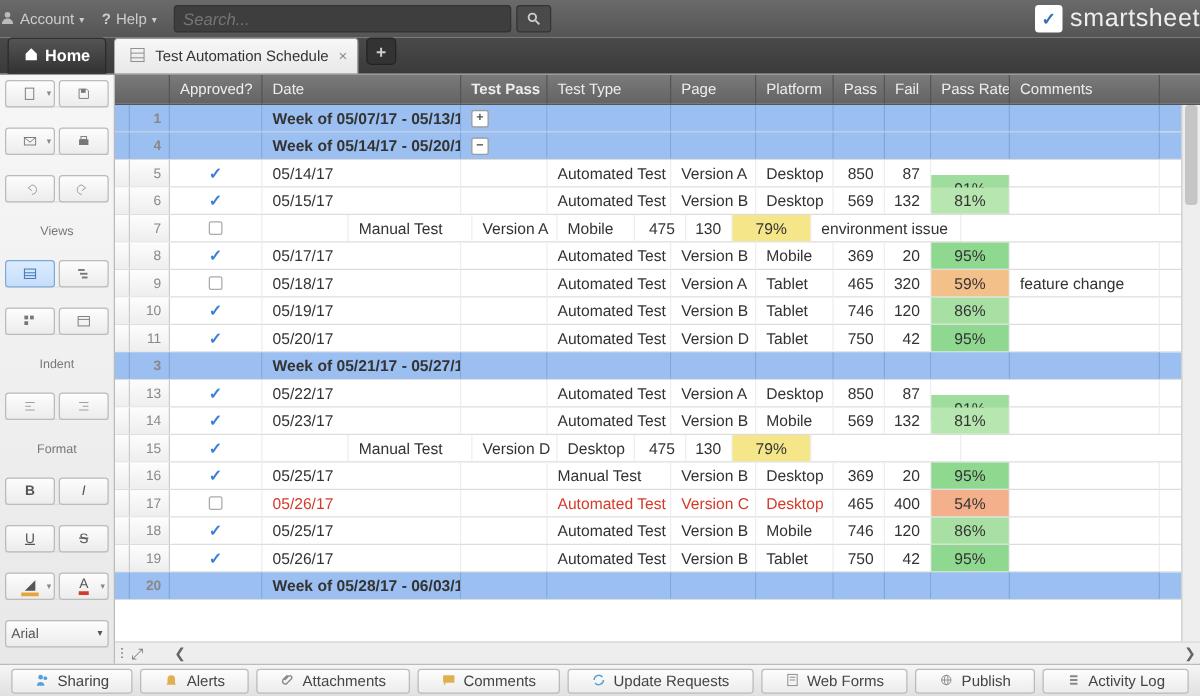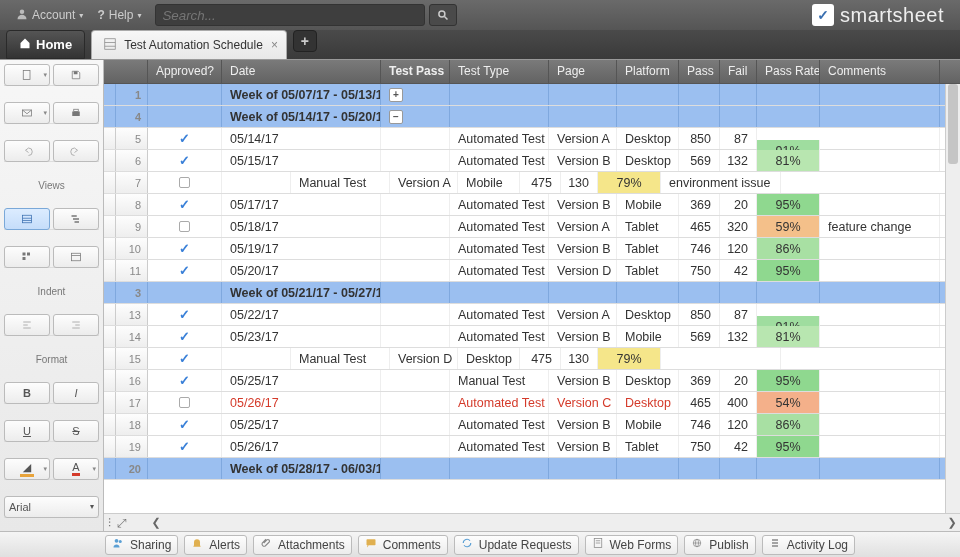--- a/index.html
+++ b/index.html
@@ -1,31 +1,31 @@
 <!DOCTYPE html>
 <html><head>
 <meta charset="utf-8">
 <style>
 * { margin:0; padding:0; box-sizing:border-box; }
 body { font-family: Arial, sans-serif; font-size:12px; color:#333; background:#fff; width:960px; height:557px; overflow:hidden; position:relative; }
-.topbar { background:linear-gradient(#6a6a6a,#555); height:30px; display:flex; align-items:center; padding:0 16px; color:#ddd; }
+.topbar { background:linear-gradient(#6a6a6a,#555); height:30px; display:flex; align-items:center; padding:0 0; color:#ddd; }
 .topbar .link { display:flex; align-items:center; gap:4px; margin-right:14px; cursor:pointer; font-size:12px; color:#ccc; }
 .topbar .search { background:#3e3e3e; border:1px solid #333; border-radius:3px; height:22px; width:270px; display:flex; align-items:center; padding:0 6px; }
 .topbar .search input { background:transparent; border:none; color:#bbb; outline:none; flex:1; font-style:italic; }
 .topbar .search-btn { background:#4a4a4a; width:28px; height:22px; border:1px solid #333; border-radius:3px; display:flex; align-items:center; justify-content:center; margin-left:4px; cursor:pointer; }
 .logo { margin-left:auto; display:flex; align-items:center; gap:6px; }
 .logo .mark { width:22px; height:22px; background:#fff; border-radius:3px; display:flex; align-items:center; justify-content:center; color:#3a6fb0; font-weight:bold; font-size:14px; }
 .logo .txt { color:#eee; font-size:20px; letter-spacing:0.5px; }
 .tabsrow { background:linear-gradient(#4a4a4a,#3a3a3a); height:30px; display:flex; padding-left:6px; border-bottom:1px solid #999; }
 .home-btn { background:linear-gradient(#555,#333); color:#fff; padding:5px 12px; border-radius:4px 4px 0 0; border:1px solid #2a2a2a; display:flex; align-items:center; gap:5px; font-weight:bold; font-size:13px; cursor:pointer; }
 .tab { background:linear-gradient(#f7f7f7,#e8e8e8); color:#333; padding:5px 8px 5px 12px; margin-left:6px; border-radius:4px 4px 0 0; border:1px solid #aaa; border-bottom:none; display:flex; align-items:center; gap:8px; cursor:pointer; }
 .tab .close { color:#888; font-size:12px; cursor:pointer; }
 .addtab { background:#333; color:#ccc; width:24px; height:22px; display:flex; align-items:center; justify-content:center; border-radius:4px; margin-left:6px; cursor:pointer; border:1px solid #222; font-size:14px; font-weight:bold; }
 .main { position:absolute; top:60px; left:0; right:0; bottom:26px; display:flex; background:#ececec; }
-.sidebar { width:104px; background:linear-gradient(#f7f7f7,#e8e8e8); border-right:1px solid #bbb; padding:4px 4px; display:flex; flex-direction:column; gap:16px; overflow:hidden; }
+.sidebar { width:92px; background:linear-gradient(#f7f7f7,#e8e8e8); border-right:1px solid #bbb; padding:4px 4px; display:flex; flex-direction:column; gap:16px; overflow:hidden; }
 .sidebar .row { display:flex; gap:3px; }
 .sbtn { flex:1; height:22px; background:linear-gradient(#fdfdfd,#ececec); border:1px solid #bbb; border-radius:3px; display:flex; align-items:center; justify-content:center; cursor:pointer; color:#555; font-size:11px; position:relative; }
 .sbtn .drop { position:absolute; right:2px; font-size:7px; color:#888; }
 .sidebar .label { font-size:10px; color:#777; text-align:center; margin:2px 0 1px; }
 .sidebar .active { background:linear-gradient(#dcecff,#c5ddfa); border-color:#7aa8d8; }
 .grid-wrap { flex:1; position:relative; background:#ececec; display:flex; flex-direction:column; }
 .colhead { display:flex; background:linear-gradient(#7a7a7a,#636363); color:#eee; font-size:12px; height:24px; border-bottom:1px solid #555; }
 .colhead .gutter { width:44px; border-right:1px solid #555; }
 .colhead .ch { padding:4px 8px; border-right:1px solid #555; white-space:nowrap; overflow:hidden; }
 .thbold { font-weight:bold; }
@@ -43,21 +43,21 @@
 .g95 { background:#8fd88f; } .g59 { background:#f4c08a; } .g86 { background:#a8e0a3; } .g54 { background:#f4b08a; }
 .redtxt { color:#d43a2a; }
 .toggle { width:14px;height:14px;background:#fff;border:1px solid #999;border-radius:2px;display:flex;align-items:center;justify-content:center;font-size:10px;color:#555;cursor:pointer; }
 .scroll-v { position:absolute; right:0; top:24px; bottom:18px; width:15px; background:#eee; border-left:1px solid #ccc; }
 .scroll-v .thumb { position:absolute; top:0; left:2px; right:2px; height:80px; background:#c5c5c5; border-radius:3px; }
 .scroll-h-wrap { height:18px; background:#eee; border-top:1px solid #ccc; display:flex; align-items:center; }
 .scroll-h-wrap .corner { width:44px; display:flex; gap:6px; padding:0 4px; color:#777; }
 .scroll-h-wrap .track { flex:1; position:relative; height:14px; }
 .scroll-h-wrap .arrow { width:16px; text-align:center; color:#666; cursor:pointer; font-size:11px; }
 .bottombar { position:absolute; bottom:0; left:0; right:0; height:26px; background:linear-gradient(#f5f5f5,#e0e0e0); border-top:1px solid #bbb; display:flex; align-items:center; justify-content:center; gap:6px; }
-.bbtn { background:linear-gradient(#fdfdfd,#ececec); border:1px solid #bbb; border-radius:3px; padding:2px 6px; display:flex; align-items:flex-end; gap:6px; cursor:pointer; font-size:12px; color:#444; height:20px; }
+.bbtn { background:linear-gradient(#fdfdfd,#ececec); border:1px solid #bbb; border-radius:3px; padding:2px 18px; display:flex; align-items:flex-start; gap:6px; cursor:pointer; font-size:12px; color:#444; height:20px; }
 .ic { width:12px; height:12px; display:inline-block; }
 svg { display:block; }
 .c-appr{width:74px;justify-content:center}.c-date{width:159px}.c-pass{width:69px}.c-type{width:99px}.c-page{width:68px}.c-plat{width:62px}.c-p{width:41px;justify-content:flex-end}.c-f{width:37px;justify-content:flex-end}.c-rate{width:63px}.c-com{width:120px}
 </style>
 </head>
 <body>
 
 <div class="topbar">
   <div class="link">
     <span><svg class="ic" viewBox="0 0 16 16">

